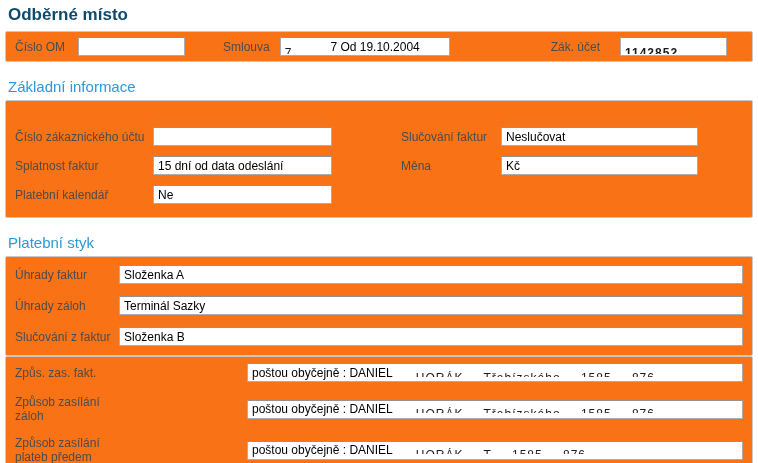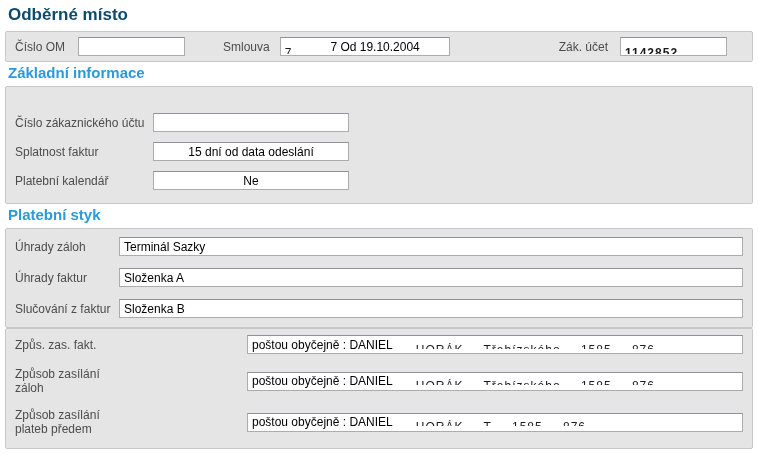--- a/index.html
+++ b/index.html
@@ -10,26 +10,26 @@
     font-family:"Liberation Sans", sans-serif;
     font-size:12px; color:#000;
   }
   .page { padding-top:2px; }
 
   .h1 {
     color:#0c4a6e; font-size:17px; font-weight:bold;
     margin:3px 0 6px 8px; line-height:20px;
   }
   .h2 {
-    color:#2b9ad6; font-size:15px; font-weight:bold;
-    margin:2px 0 4px 8px; line-height:18px;
+    color:#2b9ad6; font-size:15px; font-weight:normal;
+    margin:16px 0 4px 8px; line-height:18px;
   }
   .box {
     border:1px solid #c8c8c8; border-radius:2px;
-    margin:0 5px; background:#e5e5e5;
+    margin:0 5px; background:#f97316;
   }
   .box1 { padding:5px 9px; }
   .box2 { padding:26px 9px 13px; display:flex; align-items:flex-start; }
   .box3 { padding:8px 9px 9px; }
   .box4 { padding:6px 9px 12px; }
 
   .row { display:flex; align-items:center; }
   .lbl { color:#4c4c4c; font-size:12px; line-height:14px; }
 
   .tb {
@@ -38,30 +38,30 @@
     display:flex; align-items:center;
     padding:0 4px; font-size:12px; color:#000;
     overflow:hidden; white-space:nowrap;
   }
 
   
   .box1 .lbl-cislo-om { width:63px; }
   .box1 .tb-cislo-om  { width:107px; }
   .box1 .lbl-smlouva  { margin-left:38px; margin-right:10px; }
   .box1 .tb-smlouva   { width:170px; }
-  .box1 .lbl-zak-ucet { margin-left:auto; margin-right:12px; }
+  .box1 .lbl-zak-ucet { margin-left:auto; margin-right:20px; }
   .box1 .tb-zak-ucet  { width:107px; margin-right:16px;font-weight:bold; }
 
   
   .col-left  { width:334px; }
   .col-right { width:300px; margin-left:52px; }
   .col-left .row, .col-right .row { margin-bottom:10px; }
   .col-left .row:last-child, .col-right .row:last-child { margin-bottom:0; }
   .col-left .lbl  { width:138px; }
-  .col-left .tb   { width:196px;justify-content:center; }
+  .col-left .tb   { width:179px; }
   .col-right .lbl { width:100px; }
   .col-right .tb  { width:197px; }
 
   
   .box3 .row { margin-bottom:12px; }
   .box3 .row:last-child { margin-bottom:0; }
   .box3 .lbl { width:104px; }
   .box3 .tb  { flex:1; }
 
   
@@ -127,34 +127,48 @@
             <span>15 dní od data odeslání</span>
           </div>
       </div>
       <div class="row">
         <span class="lbl">Platební kalendář</span>
         <div class="tb">
             <span>Ne</span>
           </div>
       </div>
     </div>
+    <div class="col-right">
+      <div class="row">
+        <span class="lbl">Slučování faktur</span>
+        <div class="tb">
+            <span>Neslučovat</span>
+          </div>
+      </div>
+      <div class="row">
+        <span class="lbl">Měna</span>
+        <div class="tb">
+            <span>Kč</span>
+          </div>
+      </div>
+    </div>
   </div>
 
   <div class="h2">Platební styk</div>
   <div class="box box3">
     <div class="row">
+      <span class="lbl">Úhrady faktur</span>
+      <div class="tb">
+          <span>Složenka A</span>
+        </div>
+    </div>
+    <div class="row">
       <span class="lbl">Úhrady záloh</span>
       <div class="tb">
           <span>Terminál Sazky</span>
-        </div>
-    </div>
-    <div class="row">
-      <span class="lbl">Úhrady faktur</span>
-      <div class="tb">
-          <span>Složenka A</span>
         </div>
     </div>
     <div class="row">
       <span class="lbl">Slučování z faktur</span>
       <div class="tb">
           <span>Složenka B</span>
         </div>
     </div>
   </div>
 

